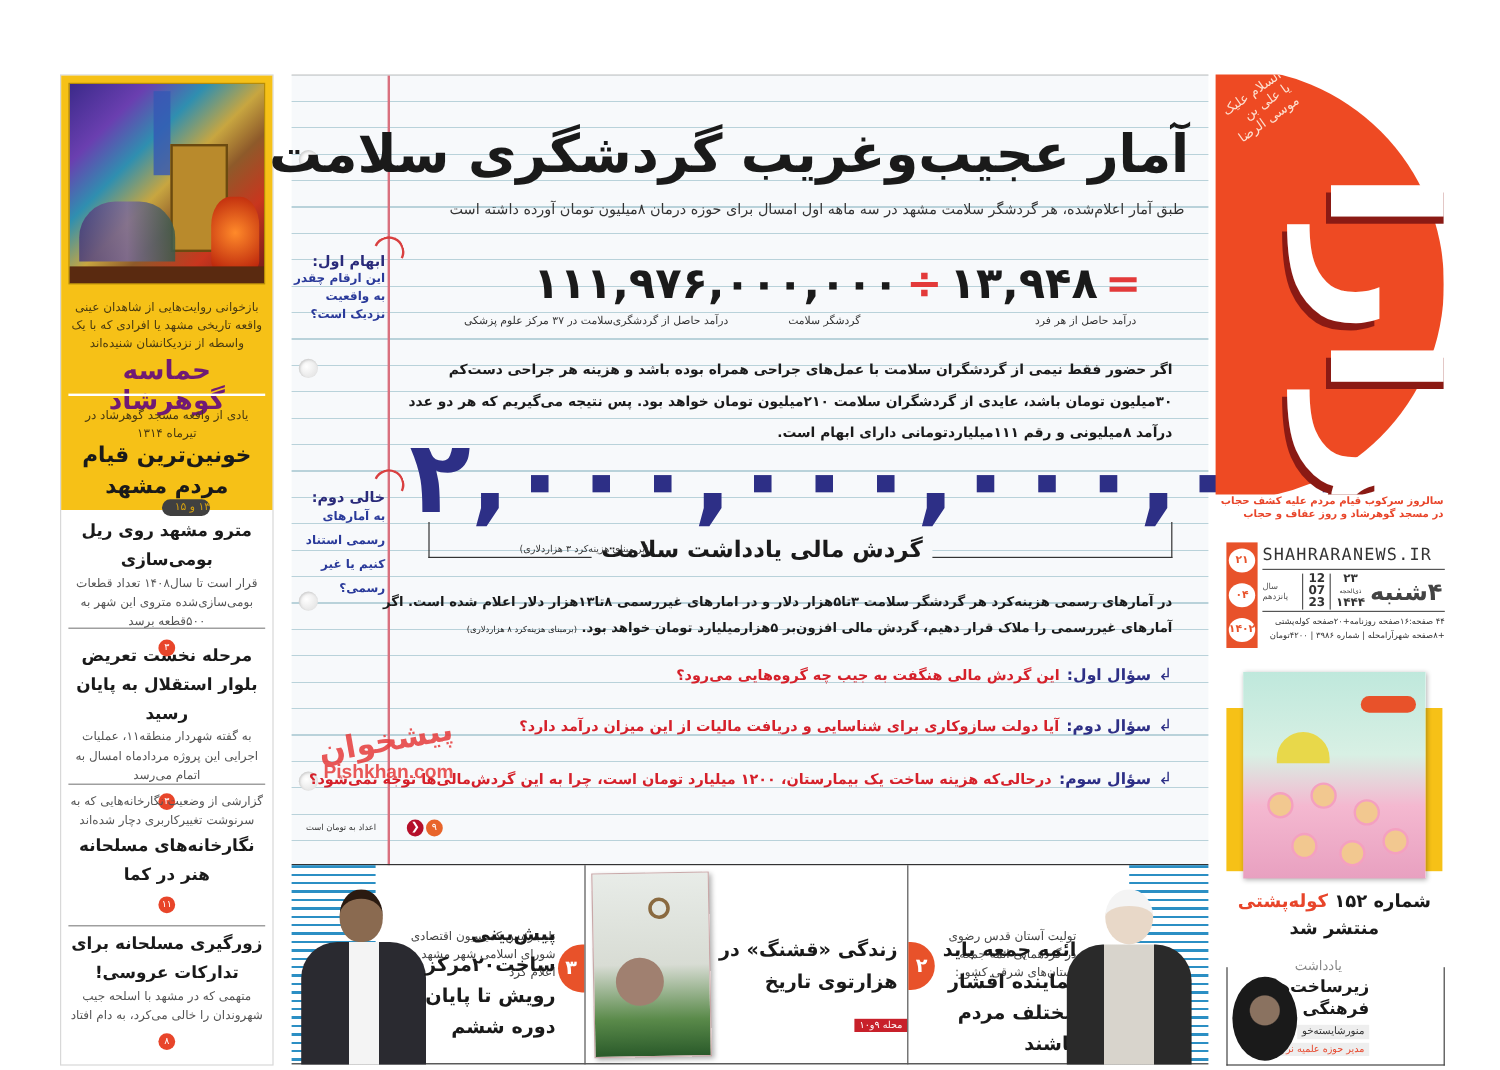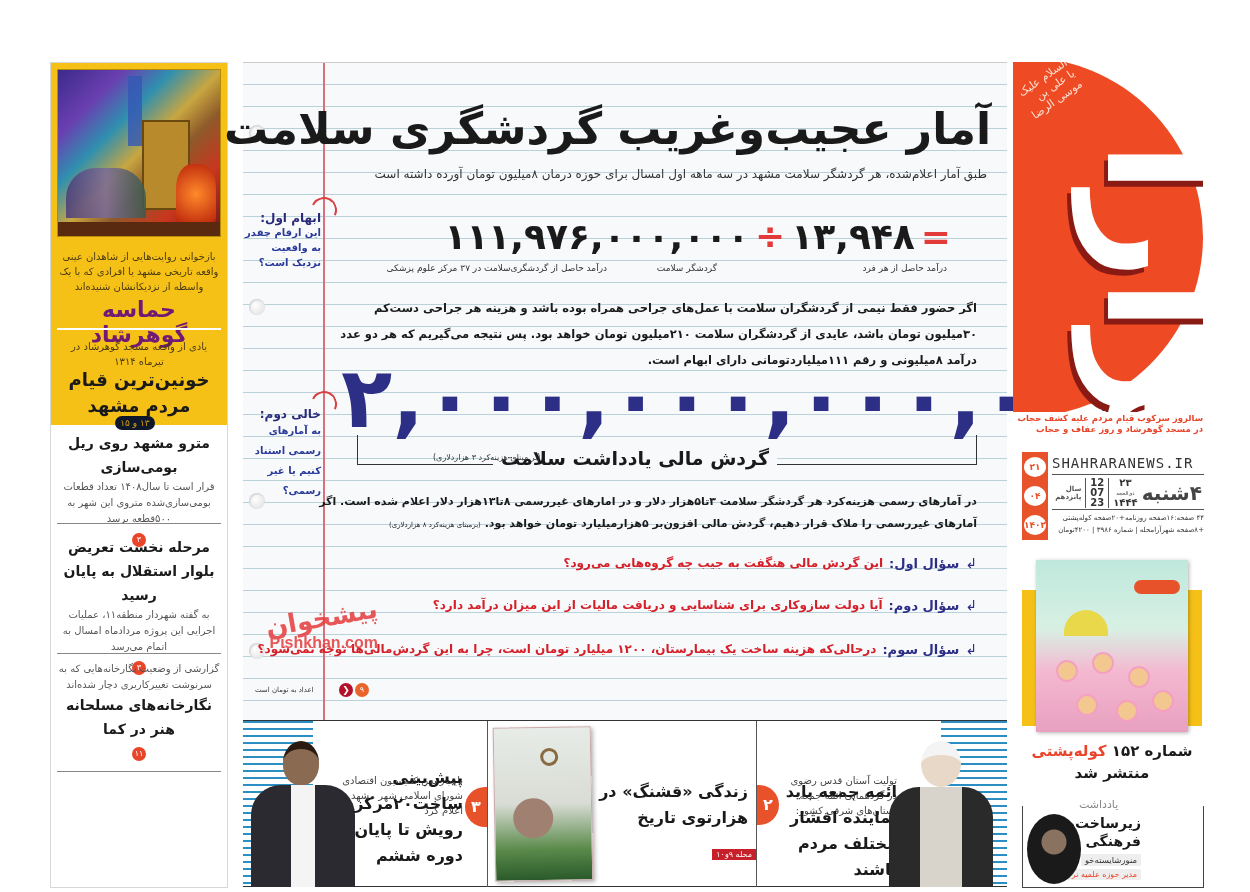--- a/index.html
+++ b/index.html
@@ -15,21 +15,21 @@
   .painting .gate { position:absolute; right:30px; top:50px; width:48px; height:90px; background:#b98a2c; border:2px solid #6b4a10; }
   .painting .crowd { position:absolute; left:8px; bottom:18px; width:80px; height:50px; background:linear-gradient(90deg,#4a3b7a,#7a6a9a,#3a5a4a); border-radius:30px 30px 0 0; opacity:.85; }
   .painting .fire { position:absolute; right:4px; bottom:12px; width:40px; height:60px; background:radial-gradient(circle,#ff8a2a,#b8200a); border-radius:40% 40% 10% 10%; }
   .painting .strip { position:absolute; left:0; bottom:0; width:100%; height:14px; background:#5a2a10; }
   .yb-text { position: absolute; left: 8px; width: 160px; text-align: center; }
   .yb-sub1 { top: 186px; font-size: 10px; line-height: 15px; color: #4a3a10; }
   .yb-head1 { top: 234px; font-size: 22px; font-weight: bold; color: #701a75; }
   .yb-sep { position:absolute; left: 6px; top: 265px; width: 164px; height: 2px; background:#fff; }
   .yb-sub2 { top: 276px; font-size: 10px; line-height: 15px; color: #4a3a10; }
   .yb-head2 { top: 304px; font-size: 18px; line-height: 26px; font-weight: bold; color: #1a1a1a; }
-  .yb-pages { position:absolute; left: 64px; top: 353px; width: 40px; height: 14px; border-radius: 7px; background:#0f172a; font-size: 9px; text-align:center; color:#d4a010; line-height:14px; }
+  .yb-pages { position:absolute; left: 84px; top: 353px; width: 40px; height: 14px; border-radius: 7px; background:#404040; font-size: 9px; text-align:right; color:#d4a010; line-height:14px; }
 
   .lc-item { position: absolute; left: 6px; width: 164px; text-align: center; }
   .lc-title { font-size: 14px; font-weight: bold; line-height: 24px; color: #1a1a1a; }
   .lc-desc { font-size: 10px; line-height: 16px; color: #555; }
   .lc-badge { display:inline-block; width: 14px; height: 14px; border-radius: 50%; background:#e8452a; color:#fff; font-size:8px; line-height:14px; text-align:center; margin-top:4px; }
   .lc-sep { position:absolute; left: 6px; width: 164px; height: 1px; background:#888; }
 
   
   .notebook { position: absolute; left: 243px; top: 62px; width: 764px; height: 658px;
     background-color: #f7f9fb;
@@ -95,21 +95,21 @@
   .logo-glyph { position:absolute; left: 22px; top: 40px; font-size: 150px; font-weight:bold; color:#ffffff; line-height: 150px; text-shadow: 6px 4px 0 #8a1a14; transform: rotate(90deg); transform-origin: 80px 120px; }
   .tagline { position:absolute; left: 1013px; top: 413px; width: 190px; text-align:right; font-size: 8.5px; line-height: 11px; color:#e8452a; font-weight: bold; }
   .site-box { position:absolute; left: 1022px; top: 452px; width: 182px; height: 90px; }
   .date-strip { position:absolute; left: 0; top: 0; width: 26px; height: 88px; background:#e8522a; display:flex; flex-direction:column; justify-content:space-around; align-items:center; }
   .date-strip span { display:block; width: 22px; height: 20px; border-radius: 50%; background:#fff; color:#e8522a; font-size: 9px; font-weight:bold; text-align:center; line-height:20px; }
   .site-url { position:absolute; left: 30px; top: 0; width: 152px; font-family: "DejaVu Sans Mono", monospace; font-size: 14px; letter-spacing: 1px; color:#333; direction: ltr; text-align:left; border-bottom: 1px solid #555; line-height: 22px; }
   .day-box { position:absolute; left: 30px; top: 24px; width: 152px; height: 34px; border-bottom: 1px solid #555; display:flex; flex-direction: row; align-items:center; }
   .day-name { font-size: 20px; font-weight:bold; color:#444; padding-right: 2px; }
   .date-col { font-size: 10px; line-height: 10px; text-align:center; padding: 0 4px; border-left: 1px solid #555; color:#333; font-weight:bold; }
   .date-col small { font-size: 5px; display:block; font-weight:normal; }
-  .year-col { font-size: 7px; color:#555; text-align:right; padding-right: 4px; font-weight: bold; }
+  .year-col { font-size: 7px; color:#555; text-align:left; padding-right: 4px; }
   .info-line { position:absolute; left: 30px; width: 152px; font-size: 7px; color:#333; text-align: right; white-space: nowrap; }
 
   .kid-mag { position:absolute; left: 1022px; top: 560px; width: 180px; height: 172px; }
   .km-yellow { position:absolute; left: 0; top: 30px; width: 180px; height: 136px; background:#f6c117; }
   .km-cover { position:absolute; left: 14px; top: 0; width: 152px; height: 172px; background: linear-gradient(to bottom, #bfe8dc 0%, #d8f0e4 40%, #f4b8d0 65%, #e8a0c0 100%); box-shadow: 1px 1px 4px rgba(0,0,0,.3); }
   .km-dome { position:absolute; left: 28px; top: 50px; width: 44px; height: 26px; background:#e8d84a; border-radius: 22px 22px 0 0; }
   .km-logo { position:absolute; right: 8px; top: 20px; width: 46px; height: 14px; background:#e8522a; border-radius: 7px; }
   .km-face { position:absolute; width: 22px; height: 22px; border-radius: 50%; background:#f2c890; border: 2px solid #f4a0c0; }
   .km-caption { position:absolute; left: 1018px; top: 740px; width: 188px; text-align:center; font-size: 15px; line-height: 22px; font-weight: bold; color:#1a1a1a; }
   .km-caption .hl { color:#e8452a; }
@@ -155,20 +155,25 @@
   </div>
   <div class="lc-sep" style="top:590px"></div>
 
   <div class="lc-item" style="top:598px">
     <div class="lc-desc">گزارشی از وضعیت نگارخانه‌هایی که به سرنوشت تغییرکاربری دچار شده‌اند</div>
     <div class="lc-title">نگارخانه‌های مسلحانه هنر در کما</div>
     <span class="lc-badge">۱۱</span>
   </div>
   <div class="lc-sep" style="top:708px"></div>
 
+  <div class="lc-item" style="top:712px">
+    <div class="lc-title">زورگیری مسلحانه برای تدارکات عروسی!</div>
+    <div class="lc-desc">متهمی که در مشهد با اسلحه جیب شهروندان را خالی می‌کرد، به دام افتاد</div>
+    <span class="lc-badge">۸</span>
+  </div>
 </div>
 
 <div class="notebook">
   <div class="margin-line"></div>
   <div class="hole" style="top:62px"></div>
   <div class="hole" style="top:236px"></div>
   <div class="hole" style="top:430px"></div>
   <div class="hole" style="top:580px"></div>
 
   <div class="headline">آمار عجیب‌وغریب گردشگری سلامت</div>

